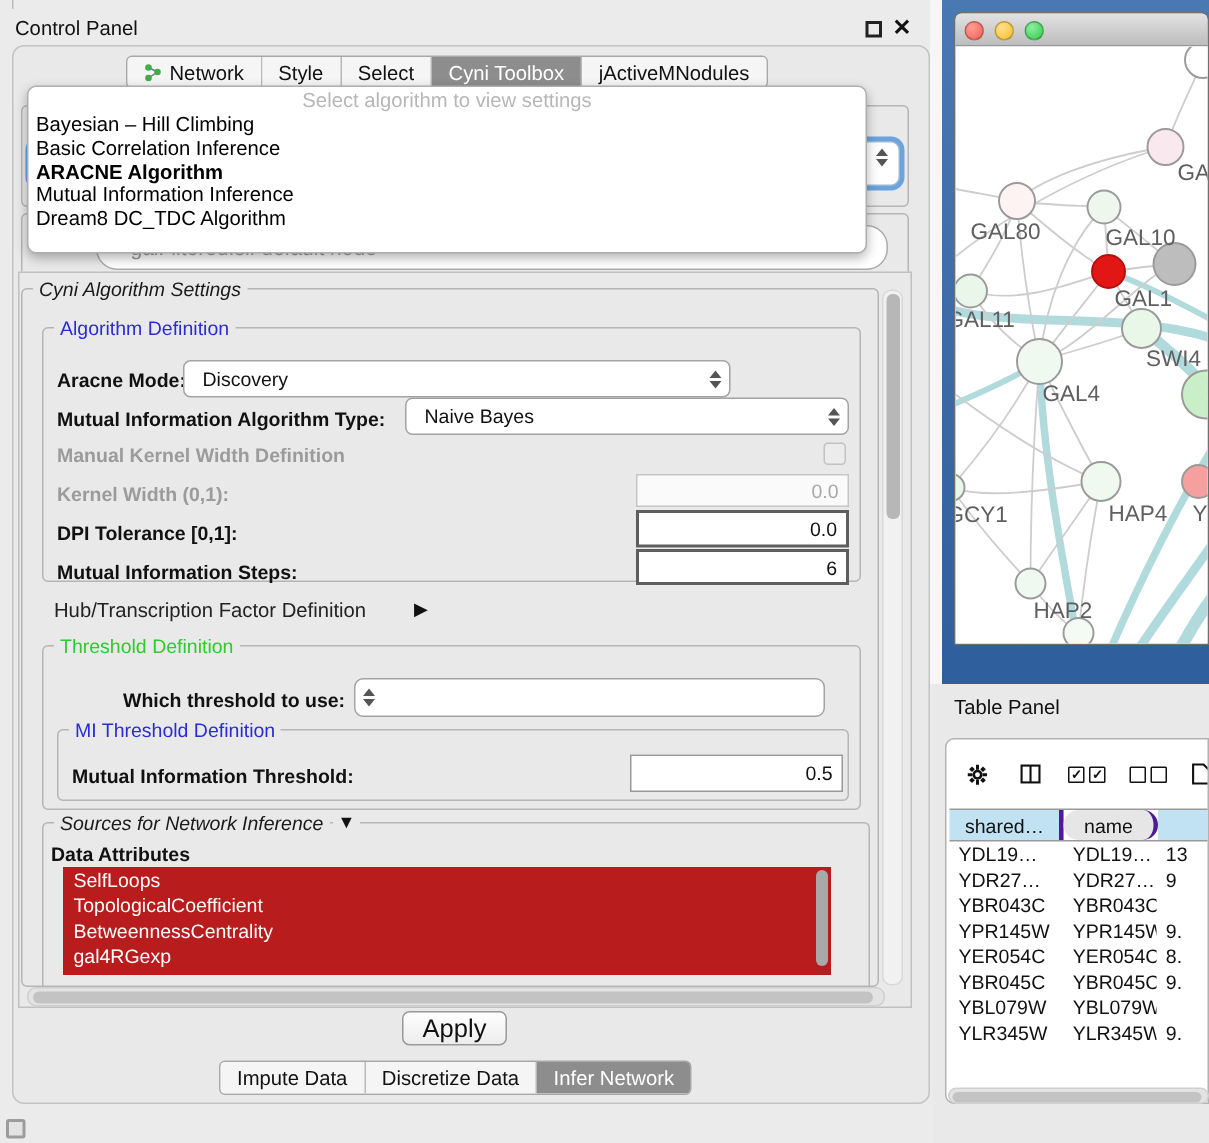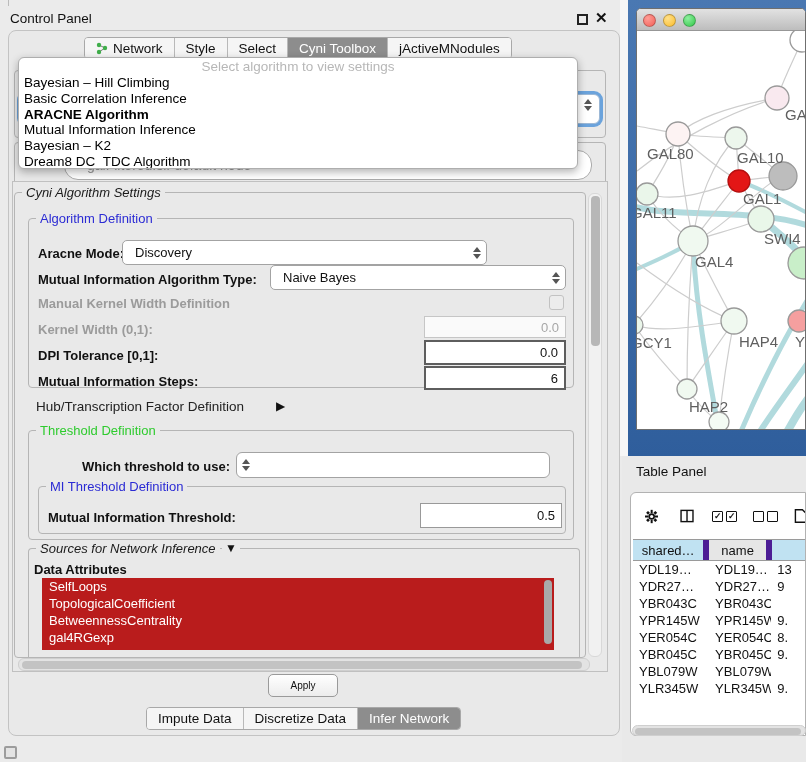--- a/index.html
+++ b/index.html
@@ -64,40 +64,40 @@
   .vtrack { position:absolute; background:#f1f1f1; border:1px solid #d8d8d8; border-radius:6px; }
   .vthumb { position:absolute; background:#b7b7b7; border-radius:4px; }
   .htrack { position:absolute; background:#e3e3e3; border:1px solid #cfcfcf; border-radius:6px; }
   .hthumb { position:absolute; background:#c3c3c3; border-radius:4px; }
 
   
   .attr-list { left:42px; top:578px; width:512px; height:72px; background:#b91c1c; overflow:hidden; position:absolute; }
   .attr-item { color:#fff; font-size:13px; line-height:17px; padding-left:7px; white-space:nowrap; }
   .list-vthumb { left:544px; top:580px; width:8px; height:64px; background:#a9a9a9; border-radius:4px; position:absolute; }
 
-  .apply-btn { left:268px; top:674px; width:70px; height:23px; border:1px solid #9a9a9a; border-radius:5px; background:linear-gradient(#ffffff,#ececec); font-size:10px; display:flex; align-items:center; justify-content:center; }
+  .apply-btn { left:268px; top:674px; width:70px; height:23px; border:1px solid #9a9a9a; border-radius:5px; background:linear-gradient(#ffffff,#ececec); font-size:17px; display:flex; align-items:center; justify-content:center; }
 
   .mini-square { left:4px; top:746px; width:13px; height:13px; border:2px solid #9c9c9c; background:#e3e3e3; border-radius:2px; }
 
   
   .right-gap { left:620px; top:0; width:8px; height:456px; background:#f6f6f6; }
   .desktop-blue { left:628px; top:0; width:178px; height:456px; background:linear-gradient(#4a78b2,#2f5e9c); }
   .net-window { left:636px; top:8px; width:170px; height:422px; background:#fff; border:1px solid #6f6f6f; border-radius:5px 5px 0 0; overflow:hidden; }
   .net-titlebar { height:22px; background:linear-gradient(#e2e2e2,#bdbdbd); border-bottom:1px solid #979797; position:relative; }
   .tl { position:absolute; top:5px; width:13px; height:13px; border-radius:50%; border:1px solid rgba(0,0,0,.25); }
   .net-canvas { position:relative; width:170px; height:399px; background:#fff; overflow:hidden; }
 
   .table-region { left:622px; top:456px; width:184px; height:306px; background:#e9e9e9; }
   .tp-title { left:636px; top:464px; font-size:13.5px; color:#111; }
   .tp-box { left:630px; top:492px; width:176px; height:244px; background:#fff; border:1px solid #b2b2b2; border-radius:6px 0 0 6px; overflow:hidden; }
   .tp-toolbar { position:absolute; left:0; top:0; width:176px; height:46px; display:flex; align-items:center; }
   .cb-sm { width:11px; height:11px; border:1.6px solid #111; border-radius:1px; display:inline-flex; align-items:center; justify-content:center; font-size:9px; font-weight:bold; color:#111; }
   .tp-table { position:absolute; left:2px; top:46px; width:174px; }
   .tp-hrow { display:flex; height:22px; border-top:1px solid #9a9a9a; border-bottom:1px solid #9a9a9a; }
-  .tp-hcell { font-size:13px; display:flex; align-items:center; justify-content:center; border-right:6px solid #4c1d95; overflow:hidden; white-space:nowrap; }
+  .tp-hcell { font-size:13px; display:flex; align-items:center; justify-content:center; border-right:3px solid #4c1d95; overflow:hidden; white-space:nowrap; }
   .tp-row { display:flex; height:17px; }
   .tp-cell { font-size:13px; color:#111; padding-left:6px; white-space:nowrap; overflow:hidden; display:flex; align-items:center; }
   .c0 { width:86px; } .c1 { width:70px; } .c2 { width:40px; }
 </style>
 </head>
 <body>
 
 <div id="app">
 
   <div class="abs top-tick"></div>
@@ -234,21 +234,20 @@
   </div>
 
   <div class="abs mini-square"></div>
 
   <div class="abs popup">
     <div class="popup-header">Select algorithm to view settings</div>
     <div class="popup-item">Bayesian – Hill Climbing</div>
     <div class="popup-item">Basic Correlation Inference</div>
     <div class="popup-item sel">ARACNE Algorithm</div>
     <div class="popup-item">Mutual Information Inference</div>
-    <div class="popup-item">Bayesian – K2</div>
     <div class="popup-item">Dream8 DC_TDC Algorithm</div>
   </div>
 
   <div class="abs right-gap"></div>
   <div class="abs desktop-blue"></div>
 
   <div class="abs net-window">
     <div class="net-titlebar">
       <div class="tl" style="left:6px;  background:radial-gradient(circle at 35% 30%, #ff9d96, #f35f57);"></div>
       <div class="tl" style="left:26px; background:radial-gradient(circle at 35% 30%, #ffe08a, #fbbd2c);"></div>
@@ -365,21 +364,21 @@
           <span class="cb-sm"></span>
       </span>
       <svg width="18" height="20" viewBox="0 0 18 20" style="margin-left:16px;">
         <path d="M2,1 h10 l5,5 v13 h-15 z" fill="#fff" stroke="#111" stroke-width="2"></path>
       </svg>
     </div>
 
     <div class="tp-table">
       <div class="tp-hrow">
         <div class="tp-hcell c0" style="background:#c0e2f2;">shared…</div>
-        <div class="tp-hcell c1" style="background:#e6e6e6;">name</div>
+        <div class="tp-hcell c1" style="background:#e6e6e6;border-radius:10px;">name</div>
         <div class="tp-hcell c2" style="background:#c0e2f2; border-right:none;"></div>
       </div>
       <div class="tp-row">
           <div class="tp-cell c0">YDL19…</div>
           <div class="tp-cell c1">YDL19…</div>
           <div class="tp-cell c2">13</div>
         </div>
       <div class="tp-row">
           <div class="tp-cell c0">YDR27…</div>
           <div class="tp-cell c1">YDR27…</div>

